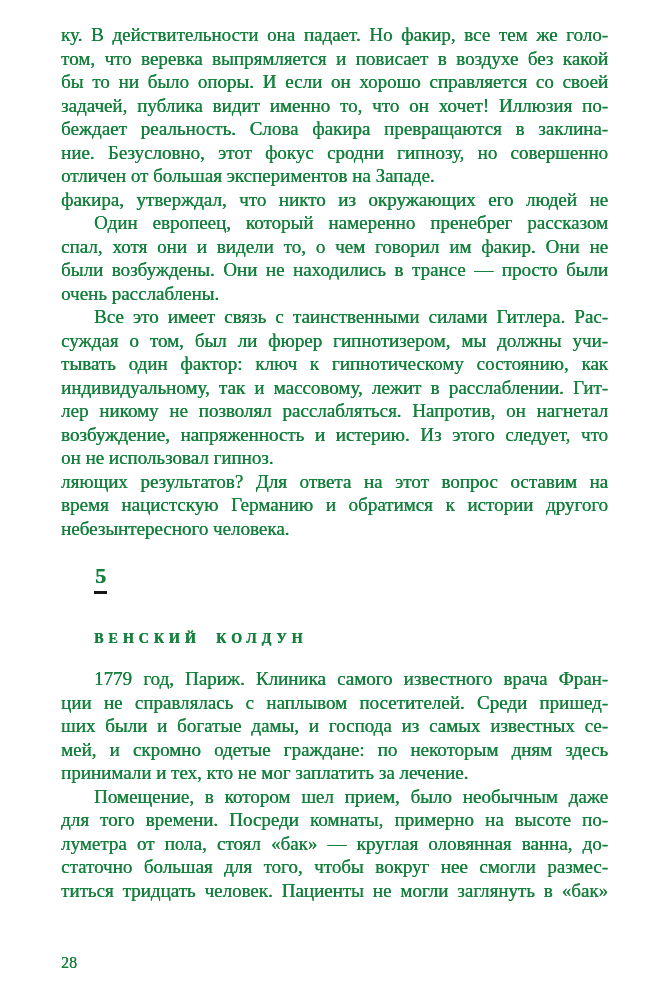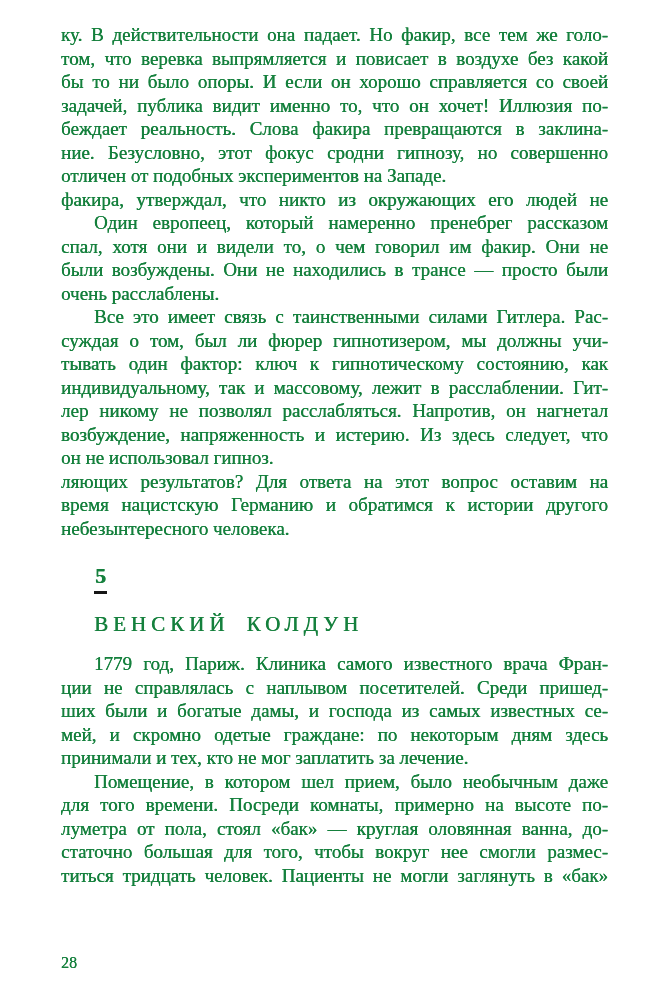--- a/index.html
+++ b/index.html
@@ -37,23 +37,23 @@
     font-weight: bold;
     line-height: 24px;
     text-shadow: 0.4px 0 0 currentColor;
   }
   .chapter-number .num {
     display: inline-block;
     border-bottom: 3.5px solid #161616;
     padding: 0 1px 3px 1px;
   }
   .chapter-title {
-    margin: 17px 0 15px 33px;
-    font-size: 21px;
-    font-weight: normal;
+    margin: 32px 0 15px 33px;
+    font-size: 14px;
+    font-weight: bold;
     letter-spacing: 5px;
     word-spacing: 7px;
     line-height: 26px;
     text-shadow: 0.5px 0 0 currentColor;
   }
   .page-number {
     position: absolute;
     left: 61px;
     top: 938px;
     font-size: 16px;
@@ -66,36 +66,36 @@
 
 <div class="page">
   <main class="text-block" id="text-block">
       <div class="paragraph">
         <div class="line">ку. В действительности она падает. Но факир, все тем же голо-</div>
         <div class="line">том, что веревка выпрямляется и повисает в воздухе без какой</div>
         <div class="line">бы то ни было опоры. И если он хорошо справляется со своей</div>
         <div class="line">задачей, публика видит именно то, что он хочет! Иллюзия по-</div>
         <div class="line">беждает реальность. Слова факира превращаются в заклина-</div>
         <div class="line">ние. Безусловно, этот фокус сродни гипнозу, но совершенно</div>
-        <div class="line lastline">отличен от подобных экспериментов на Западе.</div>
+        <div class="line lastline">отличен от большая экспериментов на Западе.</div>
       </div>
       <div class="paragraph">
         <div class="line">факира, утверждал, что никто из окружающих его людей не</div>
         <div class="line indent">Один европеец, который намеренно пренебрег рассказом</div>
         <div class="line">спал, хотя они и видели то, о чем говорил им факир. Они не</div>
         <div class="line">были возбуждены. Они не находились в трансе  — просто были</div>
         <div class="line lastline">очень расслаблены.</div>
       </div>
       <div class="paragraph">
         <div class="line indent">Все это имеет связь с таинственными силами Гитлера. Рас-</div>
         <div class="line">суждая о том, был ли фюрер гипнотизером, мы должны учи-</div>
         <div class="line">тывать один фактор: ключ к гипнотическому состоянию, как</div>
         <div class="line">индивидуальному, так и массовому, лежит в расслаблении. Гит-</div>
         <div class="line">лер никому не позволял расслабляться. Напротив, он нагнетал</div>
-        <div class="line">возбуждение, напряженность и истерию. Из здесь следует, что</div>
+        <div class="line">возбуждение, напряженность и истерию. Из этого следует, что</div>
         <div class="line lastline">он не использовал гипноз.</div>
       </div>
       <div class="paragraph">
         <div class="line">ляющих результатов? Для ответа на этот вопрос оставим на</div>
         <div class="line">время нацистскую Германию и обратимся к истории другого</div>
         <div class="line lastline">небезынтересного человека.</div>
       </div>
       <div class="chapter-number"><span class="num">5</span></div>
       <div class="chapter-title">ВЕНСКИЙ КОЛДУН</div>
       <div class="paragraph">

